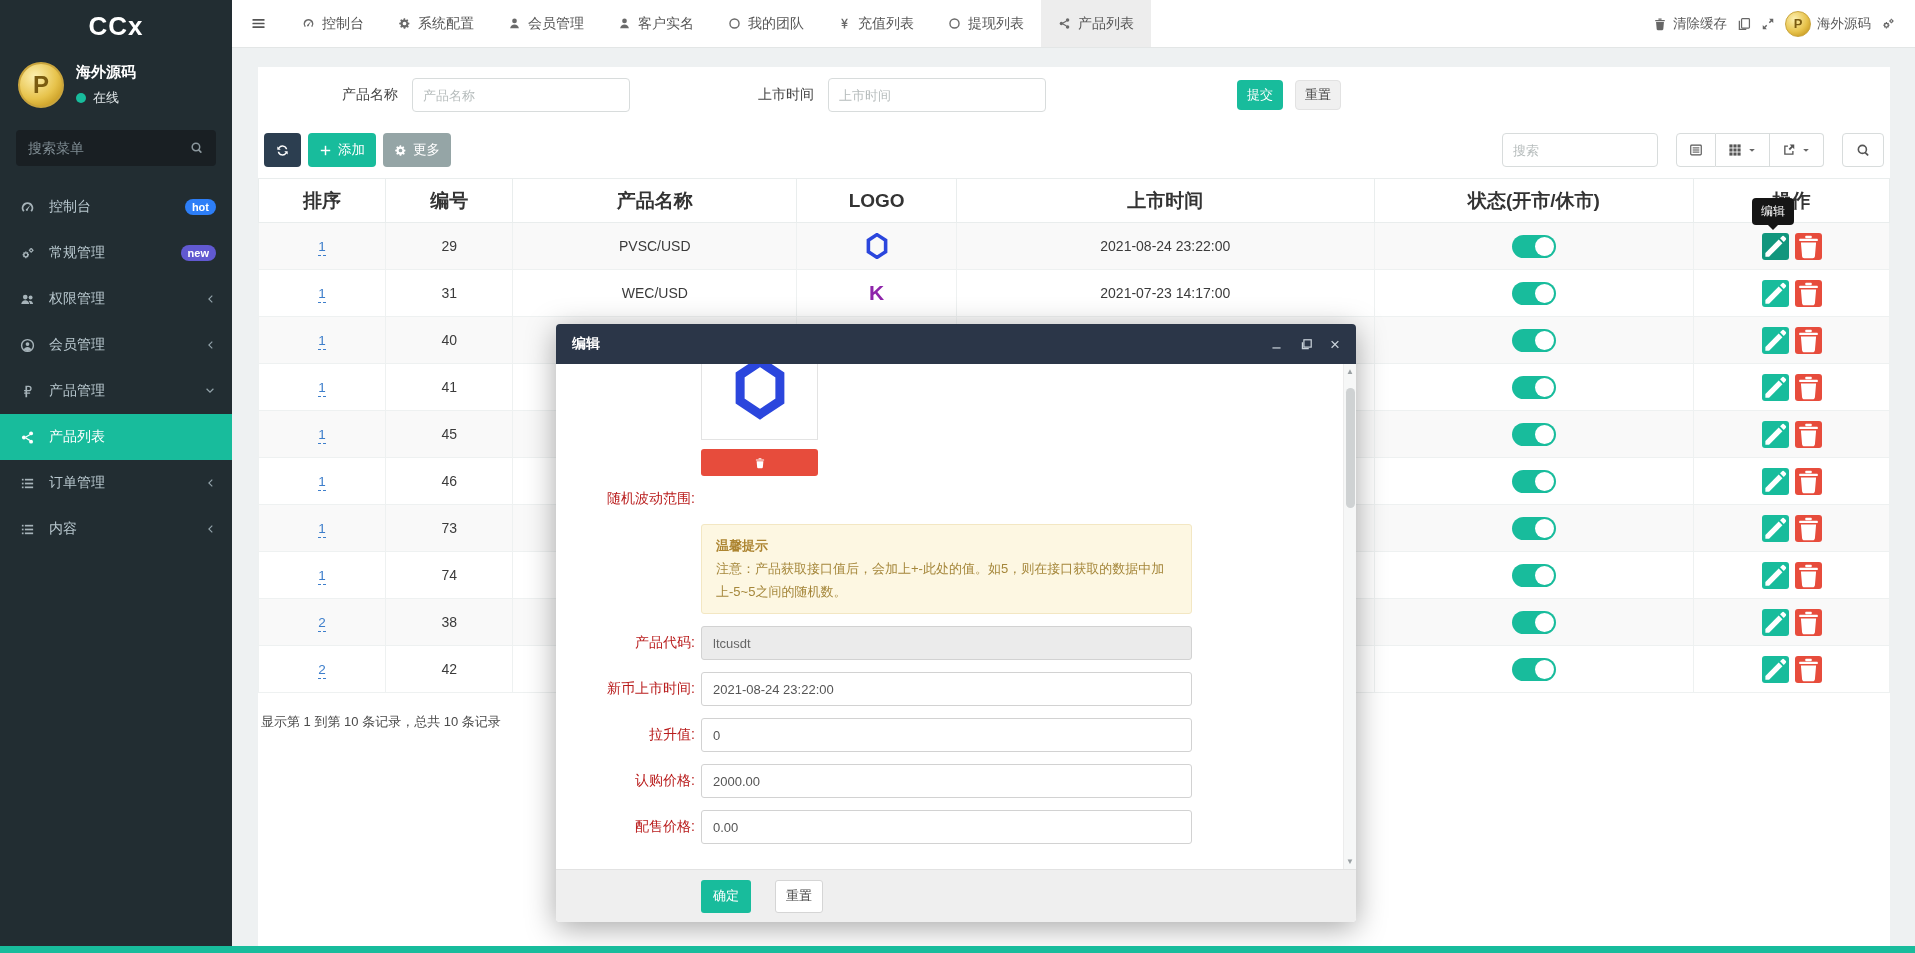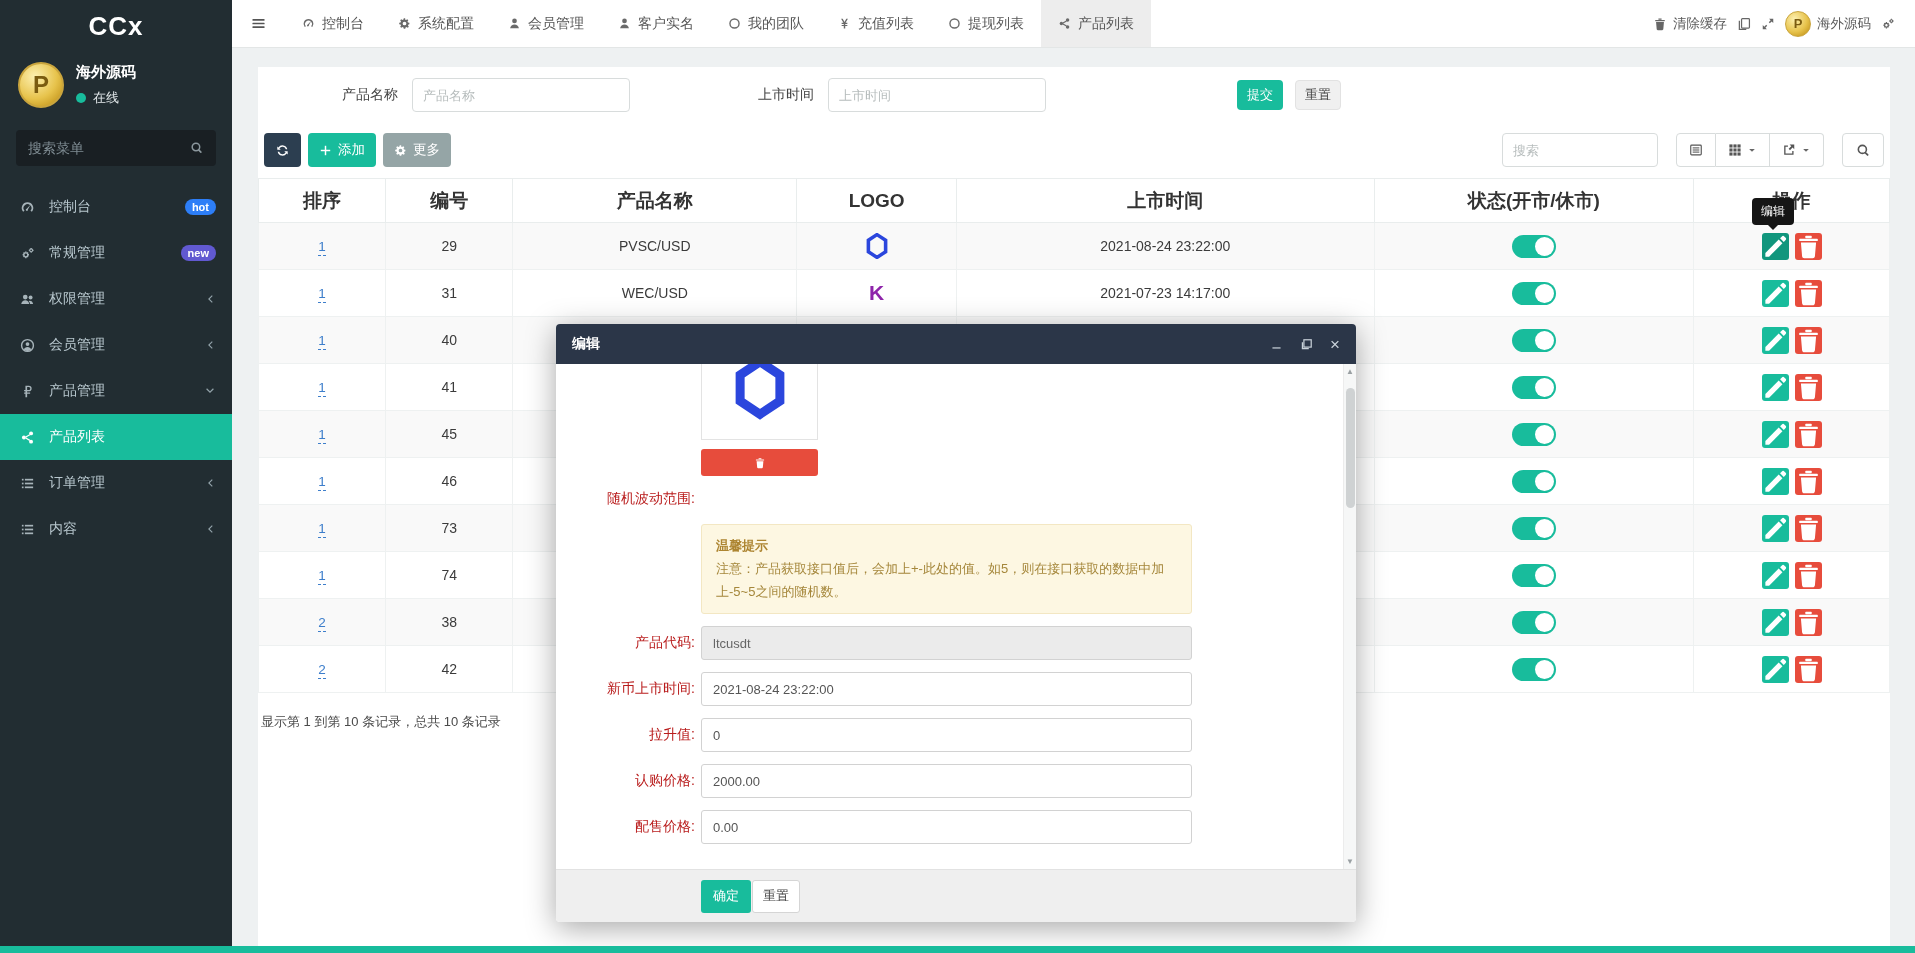--- a/index.html
+++ b/index.html
@@ -104,21 +104,21 @@
 .logo-box{margin-left:145px;width:117px;height:76px;border:1px solid #e3e3e3;border-top:0;overflow:hidden;display:flex;justify-content:center}
 .logo-box svg{width:60px;height:76px;margin-top:-14px;flex-shrink:0}
 .m-del{margin:9px 0 0 145px;width:117px;height:27px;background:var(--danger);border:0;border-radius:3px;color:#fff;font-size:12px;display:flex;align-items:center;justify-content:center;cursor:pointer}
 .m-row{display:flex;align-items:center;margin-top:12px}
 .m-row.first{margin-top:14px}
 .m-label{width:139px;text-align:right;font-size:14px;color:#b91c1c;flex-shrink:0}
 .m-input{margin-left:6px;width:491px;height:34px;border:1px solid #d2d2d2;border-radius:3px;padding:0 11px;font-size:13px;color:#555;outline:0;background:#fff;font-family:inherit}
 .m-input:disabled{background:#ebebeb;color:#666}
 .m-notice{margin:16px 0 4px 145px;width:491px;background:var(--notice-bg);border:1px solid #f3e7c3;border-radius:3px;padding:10px 14px;font-size:13px;color:var(--notice-text);line-height:1.75}
 .m-notice .nt{font-weight:bold;color:#ad8531;display:block}
-.m-foot{height:53px;background:#efefef;border-top:1px solid #e2e2e2;display:flex;align-items:center;padding-left:145px;gap:1px;border-radius:0 0 4px 4px;flex-shrink:0}
+.m-foot{height:53px;background:#efefef;border-top:1px solid #e2e2e2;display:flex;align-items:center;padding-left:145px;gap:24px;border-radius:0 0 4px 4px;flex-shrink:0}
 .m-ok{width:50px;height:33px;background:var(--accent);color:#fff;border:0;border-radius:3px;font-size:13px;cursor:pointer;font-family:inherit}
 .m-reset{width:48px;height:33px;background:#fff;color:#444;border:1px solid #d5d5d5;border-radius:3px;font-size:13px;cursor:pointer;font-family:inherit}
 
 .bottombar{position:absolute;left:0;right:0;bottom:0;height:7px;background:var(--accent);z-index:30}
 </style>
 </head>
 <body>
 
 <aside class="sidebar">
   <div class="brand">CCx</div>

